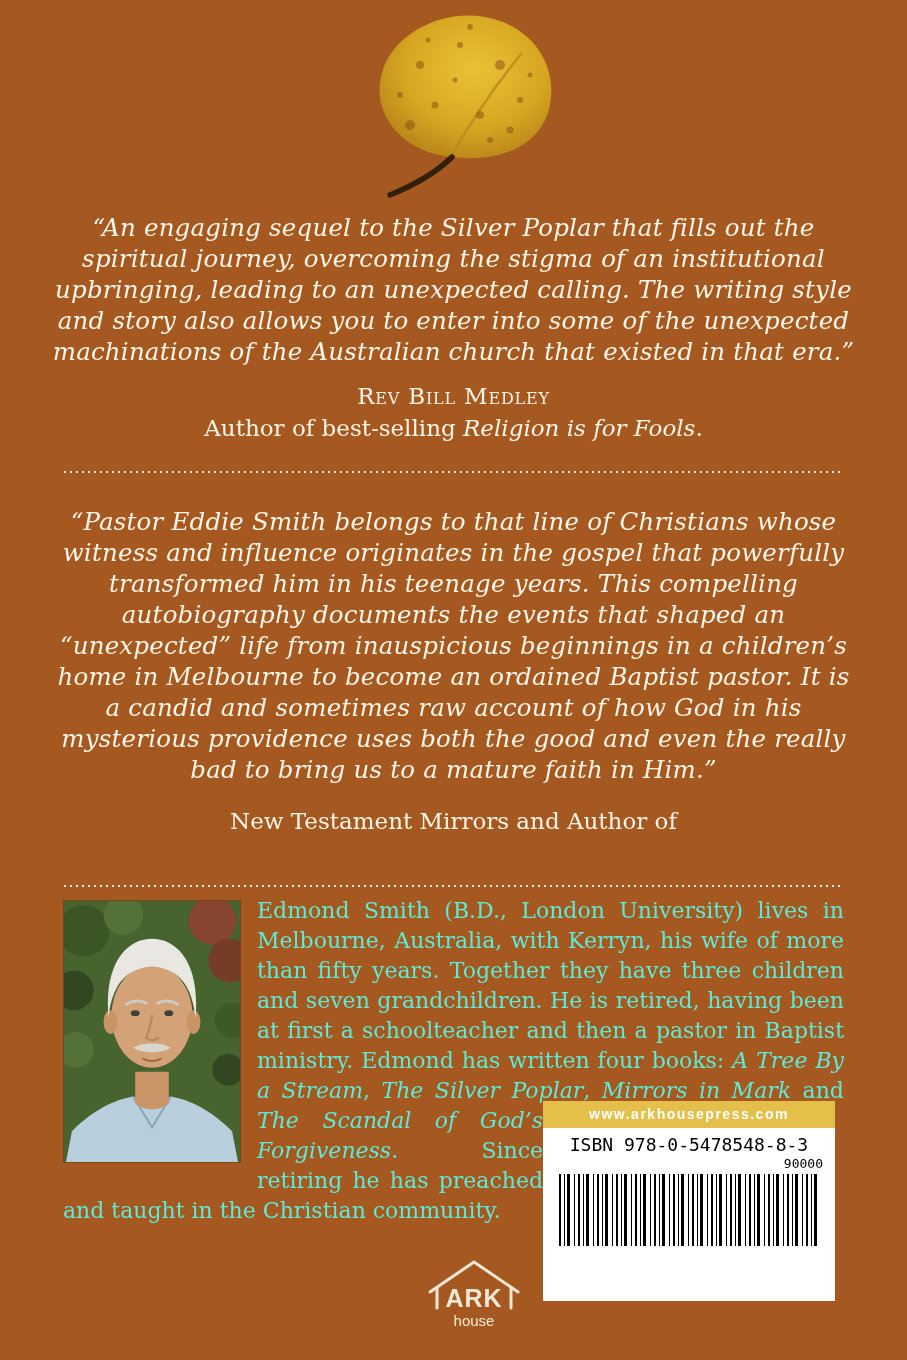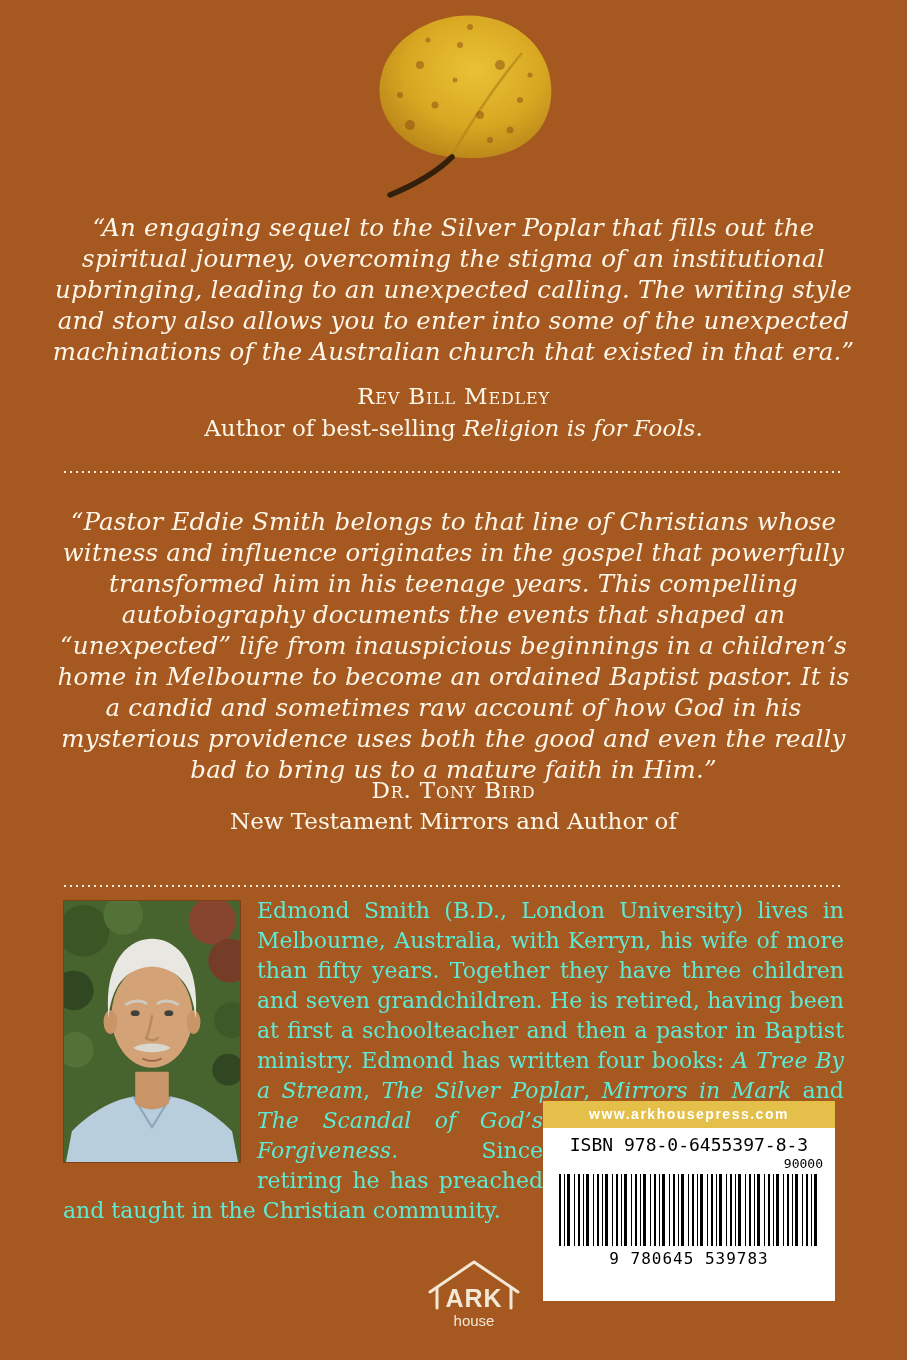--- a/index.html
+++ b/index.html
@@ -158,21 +158,20 @@
     </svg>
   </div>
 
   <div class="centered quote" style="top:212px">“An engaging sequel to the Silver Poplar that fills out the spiritual journey, overcoming the stigma of an institutional upbringing, leading to an unexpected calling. The writing style and story also allows you to enter into some of the unexpected machinations of the Australian church that existed in that era.”</div>
   <div class="centered attr" style="top:383px">Rev Bill Medley</div>
   <div class="centered credit" style="top:415px"><span>Author of best-selling </span><span class="seg-italic">Religion is for Fools</span><span>.</span></div>
 
   <div class="divider" style="top:470px"></div>
 
   <div class="centered quote" style="top:506px">“Pastor Eddie Smith belongs to that line of Christians whose witness and influence originates in the gospel that powerfully transformed him in his teenage years. This compelling autobiography documents the events that shaped an “unexpected” life from inauspicious beginnings in a children’s home in Melbourne to become an ordained Baptist pastor. It is a candid and sometimes raw account of how God in his mysterious providence uses both the good and even the really bad to bring us to a mature faith in Him.”</div>
-  <div class="centered attr" style="top:777px">Dr. Tony Bird</div>
   <div class="centered credit" style="top:808px">New Testament Mirrors and Author of</div>
 
   <div class="divider" style="top:884px"></div>
 
   <div class="bio">
     <div class="bio-photo">
       <svg viewBox="0 0 178 263" width="176" height="261" preserveAspectRatio="none">
         <rect width="178" height="263" fill="#47632e"></rect>
         <g opacity="0.9">
           <circle cx="20" cy="30" r="26" fill="#3a5424"></circle>
@@ -198,24 +197,23 @@
         <path d="M89 116 C87 128 85 134 83 138 C87 141 92 141 95 138" stroke="#b88a5e" stroke-width="2.5" fill="none" stroke-linecap="round"></path>
         <path d="M70 148 C78 142 100 142 108 148 C100 154 78 154 70 148 Z" fill="#dad7cf"></path>
         <path d="M80 159 C86 162 92 162 98 159" stroke="#9c6a48" stroke-width="2" fill="none" stroke-linecap="round"></path>
       </svg>
     </div>
     <div class="bio-text"><span>Edmond Smith (B.D., London University) lives in Melbourne, Australia, with Kerryn, his wife of more than fifty years. Together they have three children and seven grandchildren. He is retired, having been at first a schoolteacher and then a pastor in Baptist ministry. Edmond has written four books:  </span><span class="seg-italic">A Tree By a Stream</span><span>, </span><span class="seg-italic">The Silver Poplar</span><span>, </span><span class="seg-italic">Mirrors in Mark</span><span> and </span><span class="seg-italic">The Scandal of </span><span class="barcode-spacer"></span><span class="seg-italic">God’s Forgiveness</span><span>. Since retiring he has preached and taught in the Christian community.</span></div>
   </div>
 
   <div class="barcode-box">
     <div class="bc-site">www.arkhousepress.com</div>
-    <div class="bc-isbn">ISBN 978-0-6455397-8-3</div>
+    <div class="bc-isbn">ISBN 978-0-5478548-8-3</div>
     <div class="bc-price">90000</div>
     <div class="bc-bars"></div>
-    <div class="bc-digits">9 780645 539783</div>
   </div>
 
   <div class="ark-logo">
     <svg viewBox="0 0 100 76" width="100" height="76">
       <g stroke="#f3e8d6" fill="none" stroke-width="3" stroke-linecap="round" stroke-linejoin="round">
         <path d="M6 38 L50 8 L94 38"></path>
         <path d="M13 34 L13 54"></path>
         <path d="M87 34 L87 54"></path>
       </g>
       <text x="50" y="53" class="ark-t1">ARK</text>

